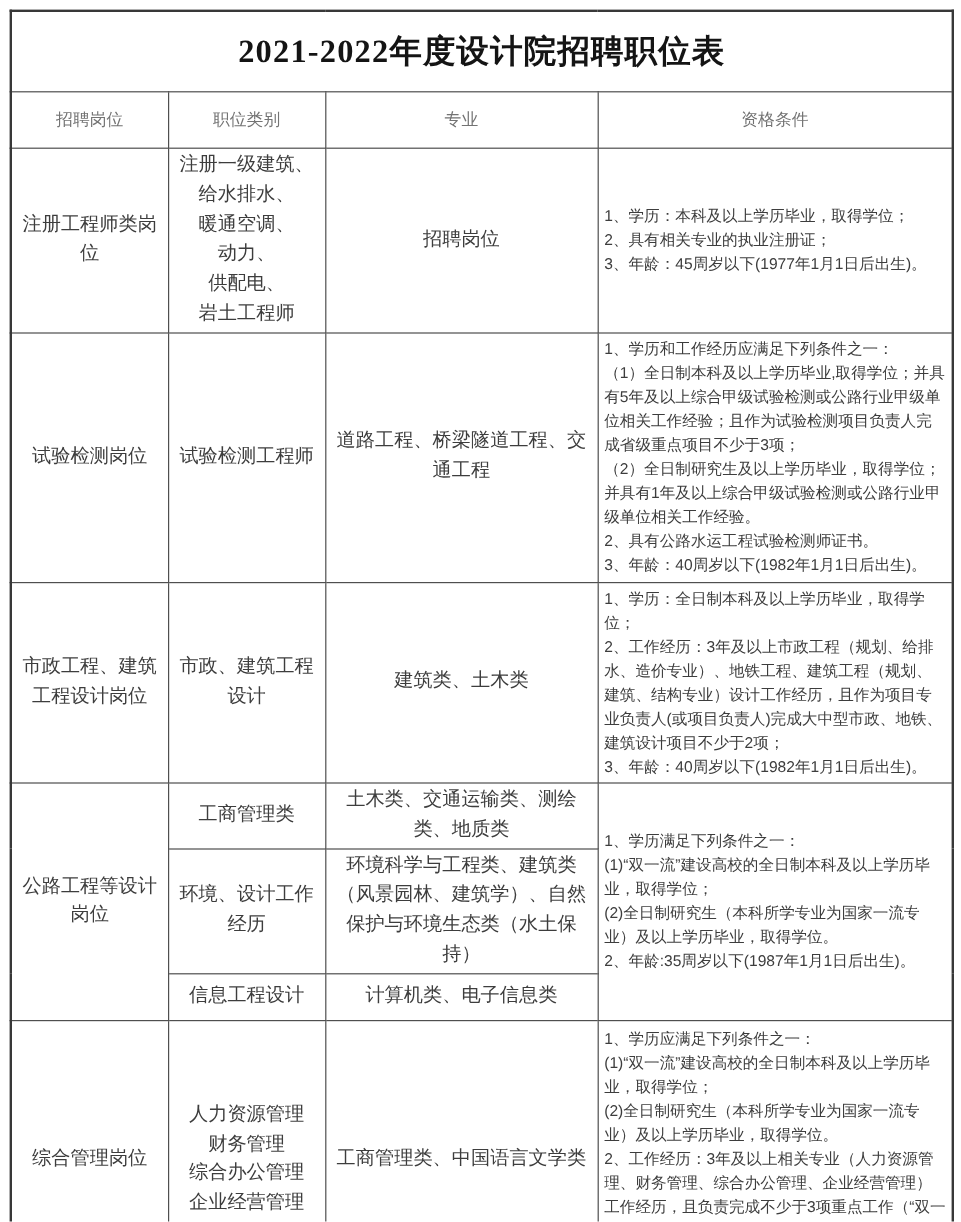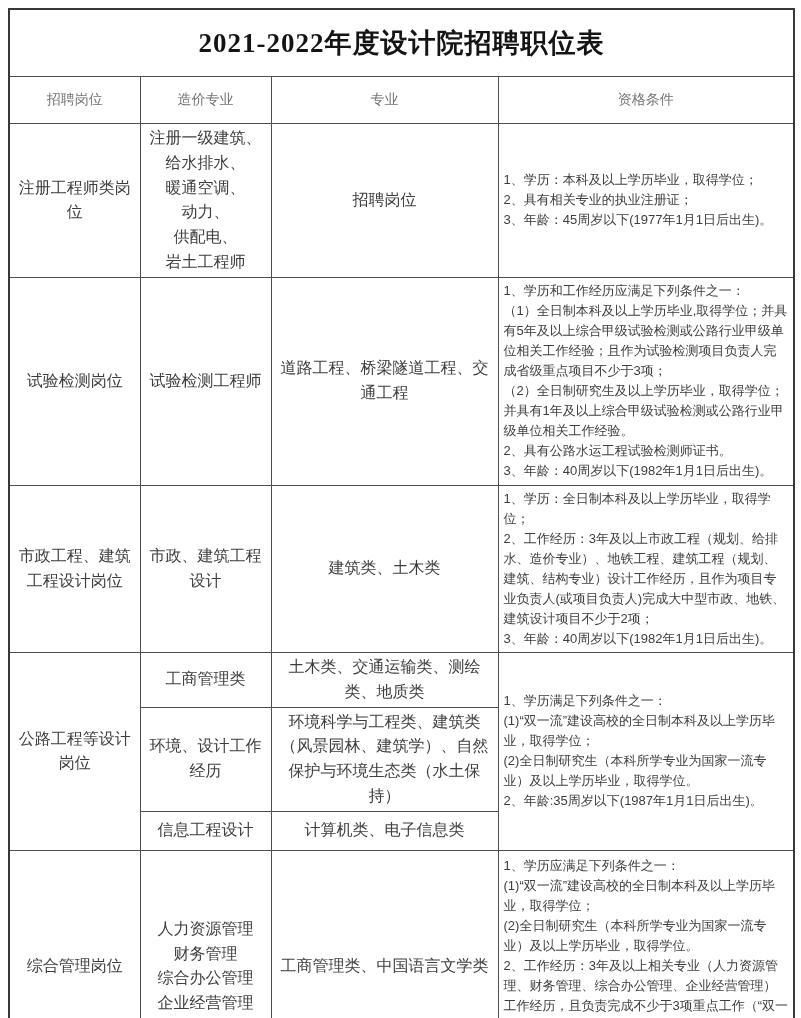--- a/index.html
+++ b/index.html
@@ -78,21 +78,21 @@
       <col style="width:131px">
       <col style="width:227px">
       <col style="width:296px">
     </colgroup>
     <thead>
       <tr>
         <th class="title-cell" colspan="4">2021-2022年度设计院招聘职位表</th>
       </tr>
       <tr>
         <th class="hdr">招聘岗位</th>
-        <th class="hdr">造价专业</th>
+        <th class="hdr">职位类别</th>
         <th class="hdr">专业</th>
         <th class="hdr">资格条件</th>
       </tr>
     </thead>
     <tbody>
       <tr class="r1">
         <td class="center">注册工程师类岗位</td>
         <td class="center">注册一级建筑、
 给水排水、
 暖通空调、

